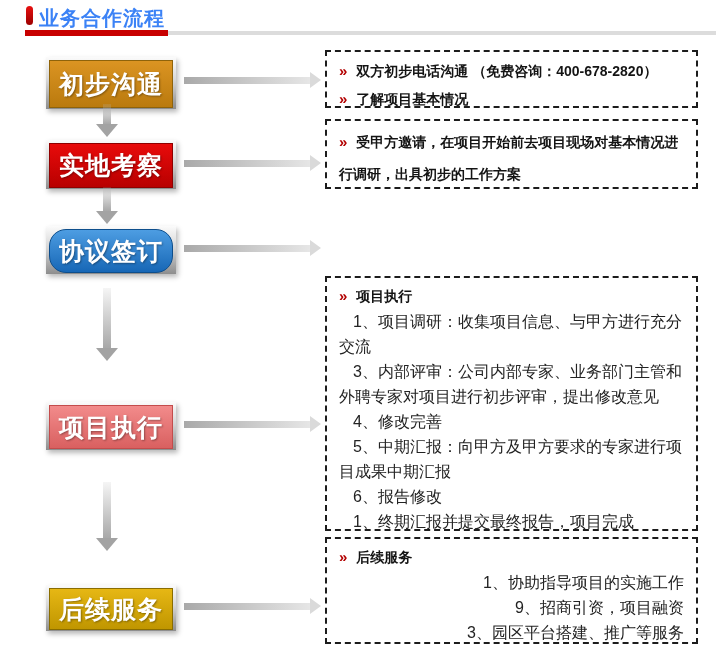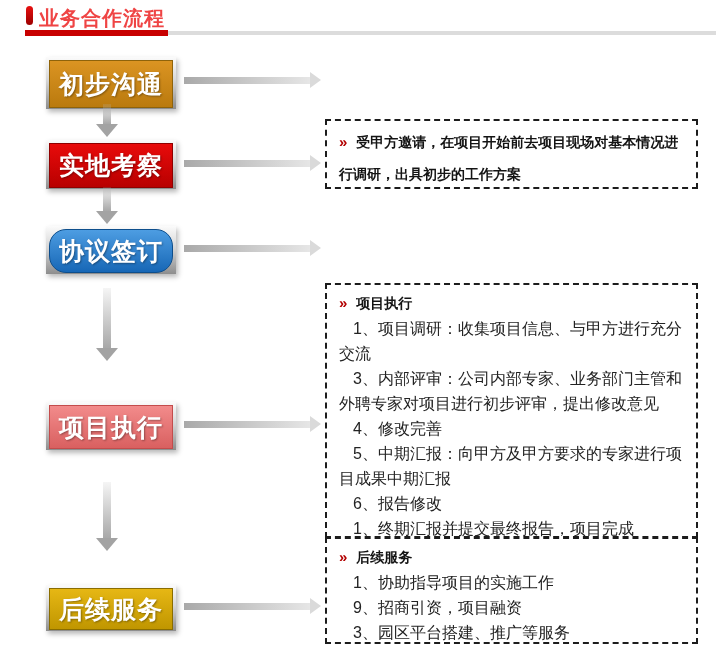--- a/index.html
+++ b/index.html
@@ -2,21 +2,21 @@
 <html><head>
 <meta charset="utf-8">
 <style>
   html,body{margin:0;padding:0;background:#fff;}
   body{font-family:"Liberation Sans","DejaVu Sans",sans-serif;}
   #canvas{position:relative;width:724px;height:670px;background:#fff;overflow:hidden;margin:0 auto;}
 
   
   .title-pill{position:absolute;left:26px;top:6px;width:7px;height:19px;border-radius:4px;
     background:linear-gradient(180deg,#e81010,#9c0000);}
-  .page-title{position:absolute;left:39px;top:5px;font-size:20px;font-weight:bold;color:#ef4444;letter-spacing:1px;}
+  .page-title{position:absolute;left:39px;top:5px;font-size:20px;font-weight:bold;color:#3b82f6;letter-spacing:1px;}
   .rule-red{position:absolute;left:25px;top:30px;width:143px;height:6px;background:#c80000;}
   .rule-gray{position:absolute;left:168px;top:31px;width:548px;height:4px;background:#dcdcdc;}
 
   
   .step-outer{position:absolute;left:46px;width:124px;padding:3px;box-sizing:content-box;
     background:linear-gradient(180deg,#fbfbfb 0%,#d6d6d6 45%,#8d8d8d 100%);
     box-shadow:2px 3px 5px rgba(0,0,0,.28);}
   .step-inner{height:100%;display:flex;align-items:center;justify-content:center;
     color:#fff;font-weight:bold;font-size:25px;letter-spacing:1px;border:1px solid;
     text-shadow:1px 1px 2px rgba(0,0,0,.35);}
@@ -47,30 +47,30 @@
   .hhead{width:0;height:0;border-top:8px solid transparent;border-bottom:8px solid transparent;
     border-left:11px solid #dadada;}
   .ha1{top:72px;}.ha2{top:155px;}.ha3{top:240px;}.ha4{top:416px;}.ha5{top:598px;}
 
   
   .panel{position:absolute;left:325px;width:373px;border:2px dashed #1c1c1c;background:#fff;
     box-sizing:border-box;padding:5px 12px;}
   .p1{top:50px;height:58px;}
   .p2{top:119px;height:70px;}
   .p3{top:197px;height:63px;}
-  .p4{top:283px;height:255px;}
+  .p4{top:276px;height:255px;}
   .p5{top:537px;height:107px;}
 
   .dline{font-size:14px;font-weight:bold;color:#141414;line-height:27px;white-space:nowrap;}
   .p2 .dline{white-space:normal;line-height:32px;}
   .p3 .dline{line-height:29px;}
   .chev{color:#b30000;font-weight:bold;font-size:15px;margin-right:9px;}
   .phead{font-size:14px;font-weight:bold;color:#141414;line-height:25px;}
   .item{margin:0;font-size:16px;font-weight:normal;color:#232323;line-height:25px;text-indent:14px;}
-  .p5 .item{line-height:25px;}
+  .p5 .item{line-height:25px;text-align:right;}
 </style>
 </head>
 <body>
 
 <div id="canvas">
 
   <div class="title-pill"></div>
   <div class="page-title">业务合作流程</div>
   <div class="rule-red"></div>
   <div class="rule-gray"></div>
@@ -122,20 +122,28 @@
     </div>
   <div class="harrow ha4">
       <div class="hshaft"></div>
       <div class="hhead"></div>
     </div>
   <div class="harrow ha5">
       <div class="hshaft"></div>
       <div class="hhead"></div>
     </div>
 
+  <div class="panel p1">
+    <div class="dline">
+      <span class="chev">»</span><span>双方初步电话沟通 （免费咨询：400-678-2820）</span>
+    </div>
+    <div class="dline">
+      <span class="chev">»</span><span>了解项目基本情况</span>
+    </div>
+  </div>
 
   <div class="panel p2">
     <div class="dline">
       <span class="chev">»</span><span>受甲方邀请，在项目开始前去项目现场对基本情况进行调研，出具初步的工作方案</span>
     </div>
   </div>
 
 
   <div class="panel p4">
     <div class="phead">

